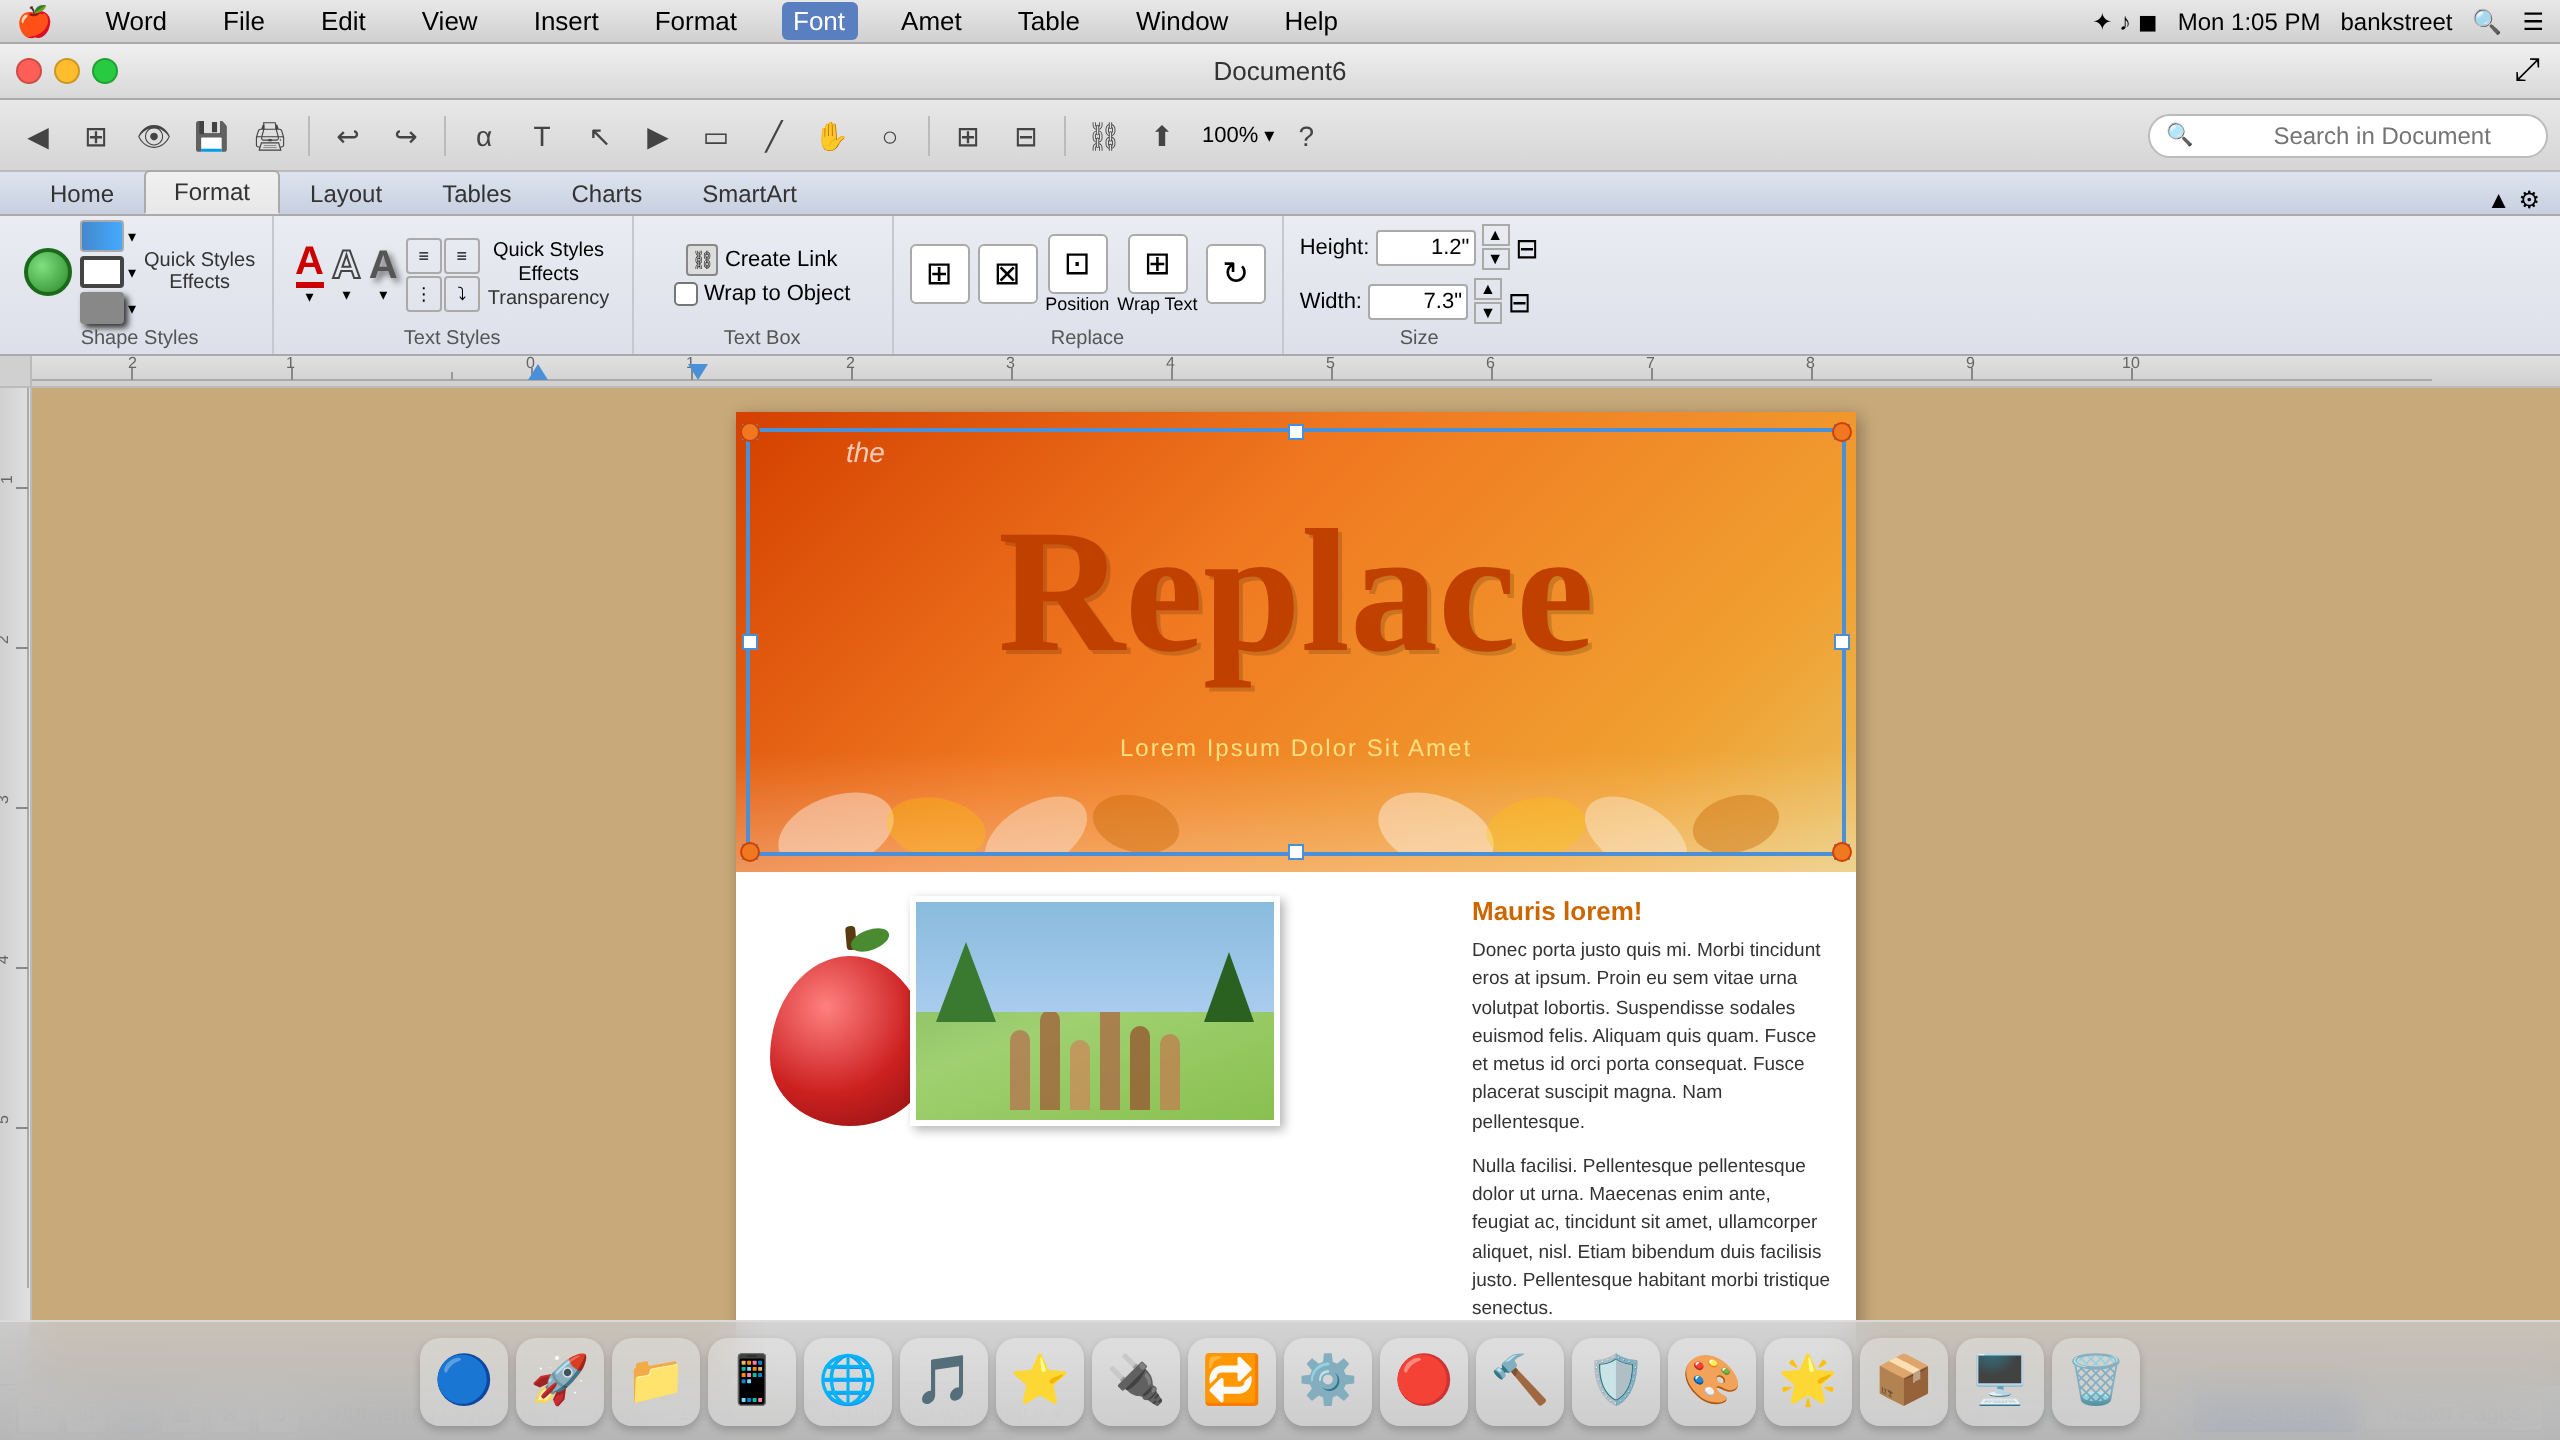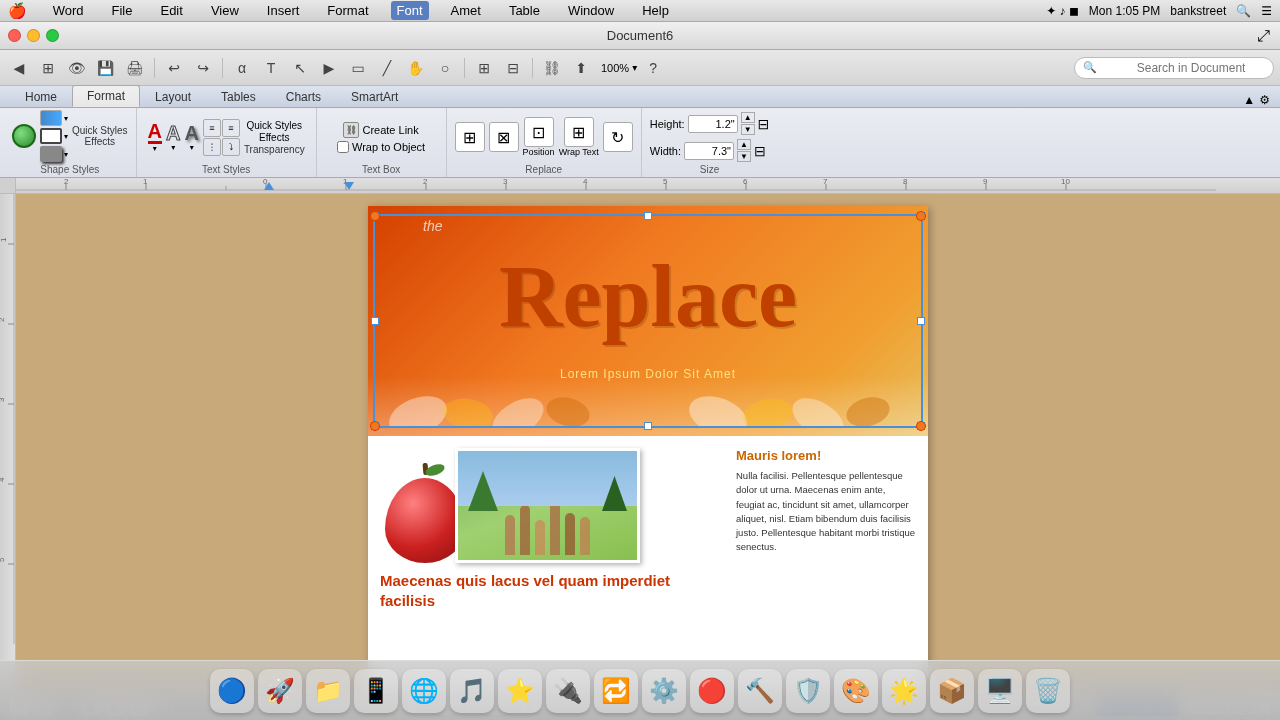--- a/index.html
+++ b/index.html
@@ -650,25 +650,25 @@
                 <div style="width:10px;height:55px;background:rgba(170,110,70,0.8);border-radius:5px 5px 0 0;"></div>
                 <div style="width:10px;height:42px;background:rgba(150,90,50,0.8);border-radius:5px 5px 0 0;"></div>
                 <div style="width:10px;height:38px;background:rgba(190,130,80,0.8);border-radius:5px 5px 0 0;"></div>
               </div>
 
               <div style="position:absolute;top:0;left:0;right:0;height:55px;background:linear-gradient(to bottom,#88bbdd,#aaccee);"></div>
               <div style="position:absolute;top:20px;left:10px;width:30px;height:40px;background:#3a7a30;clip-path:polygon(50% 0%, 0% 100%, 100% 100%);"></div>
               <div style="position:absolute;top:25px;right:10px;width:25px;height:35px;background:#2a6020;clip-path:polygon(50% 0%, 0% 100%, 100% 100%);"></div>
             </div>
           </div>
-          <div class="content-heading" style="font-size:15px;line-height:1.3;">Maecenas quis lacus vel quam imperdiet facilisis</div>
         </div>
 
         <div class="content-right">
           <div class="right-heading">Mauris lorem!</div>
+          <div class="right-body">Donec porta justo quis mi. Morbi tincidunt eros at ipsum. Proin eu sem vitae urna volutpat lobortis. Suspendisse sodales euismod felis. Aliquam quis quam. Fusce et metus id orci porta consequat. Fusce placerat suscipit magna. Nam pellentesque.</div>
           <div class="right-body">Nulla facilisi. Pellentesque pellentesque dolor ut urna. Maecenas enim ante, feugiat ac, tincidunt sit amet, ullamcorper aliquet, nisl. Etiam bibendum duis facilisis justo. Pellentesque habitant morbi tristique senectus.</div>
         </div>
       </div>
     </div>
   </div>
 </div>
 
 <div class="statusbar">
   <div class="statusbar-views">
     <div class="view-btn">≡</div>

